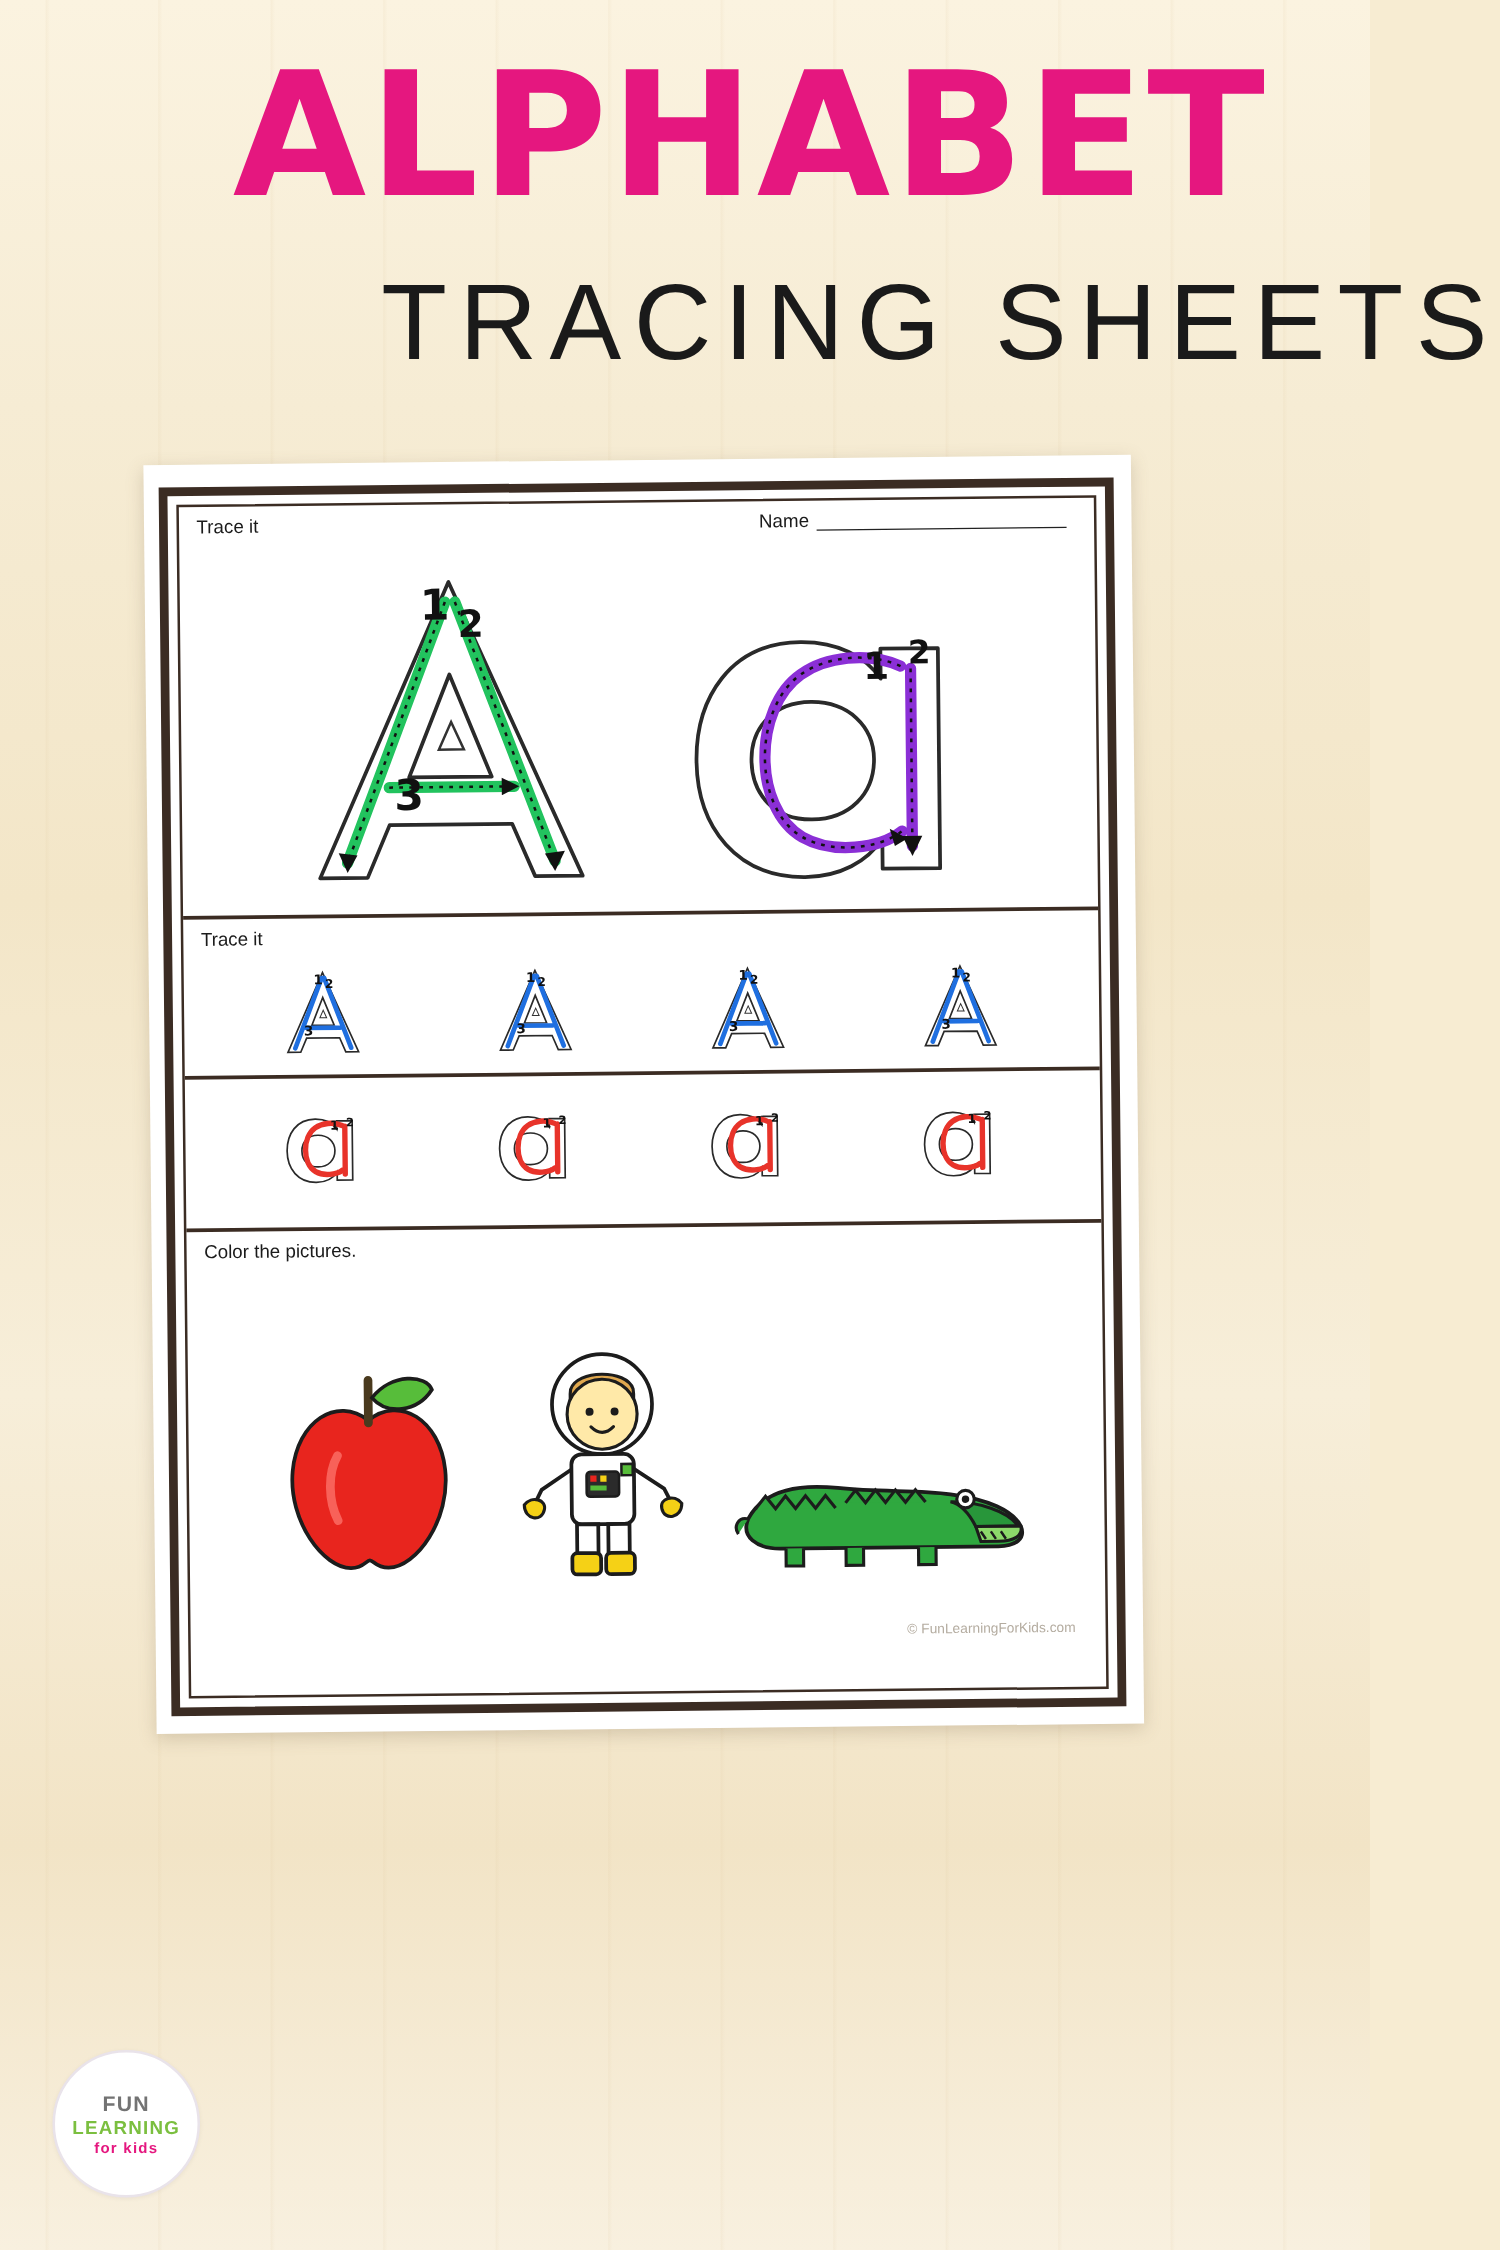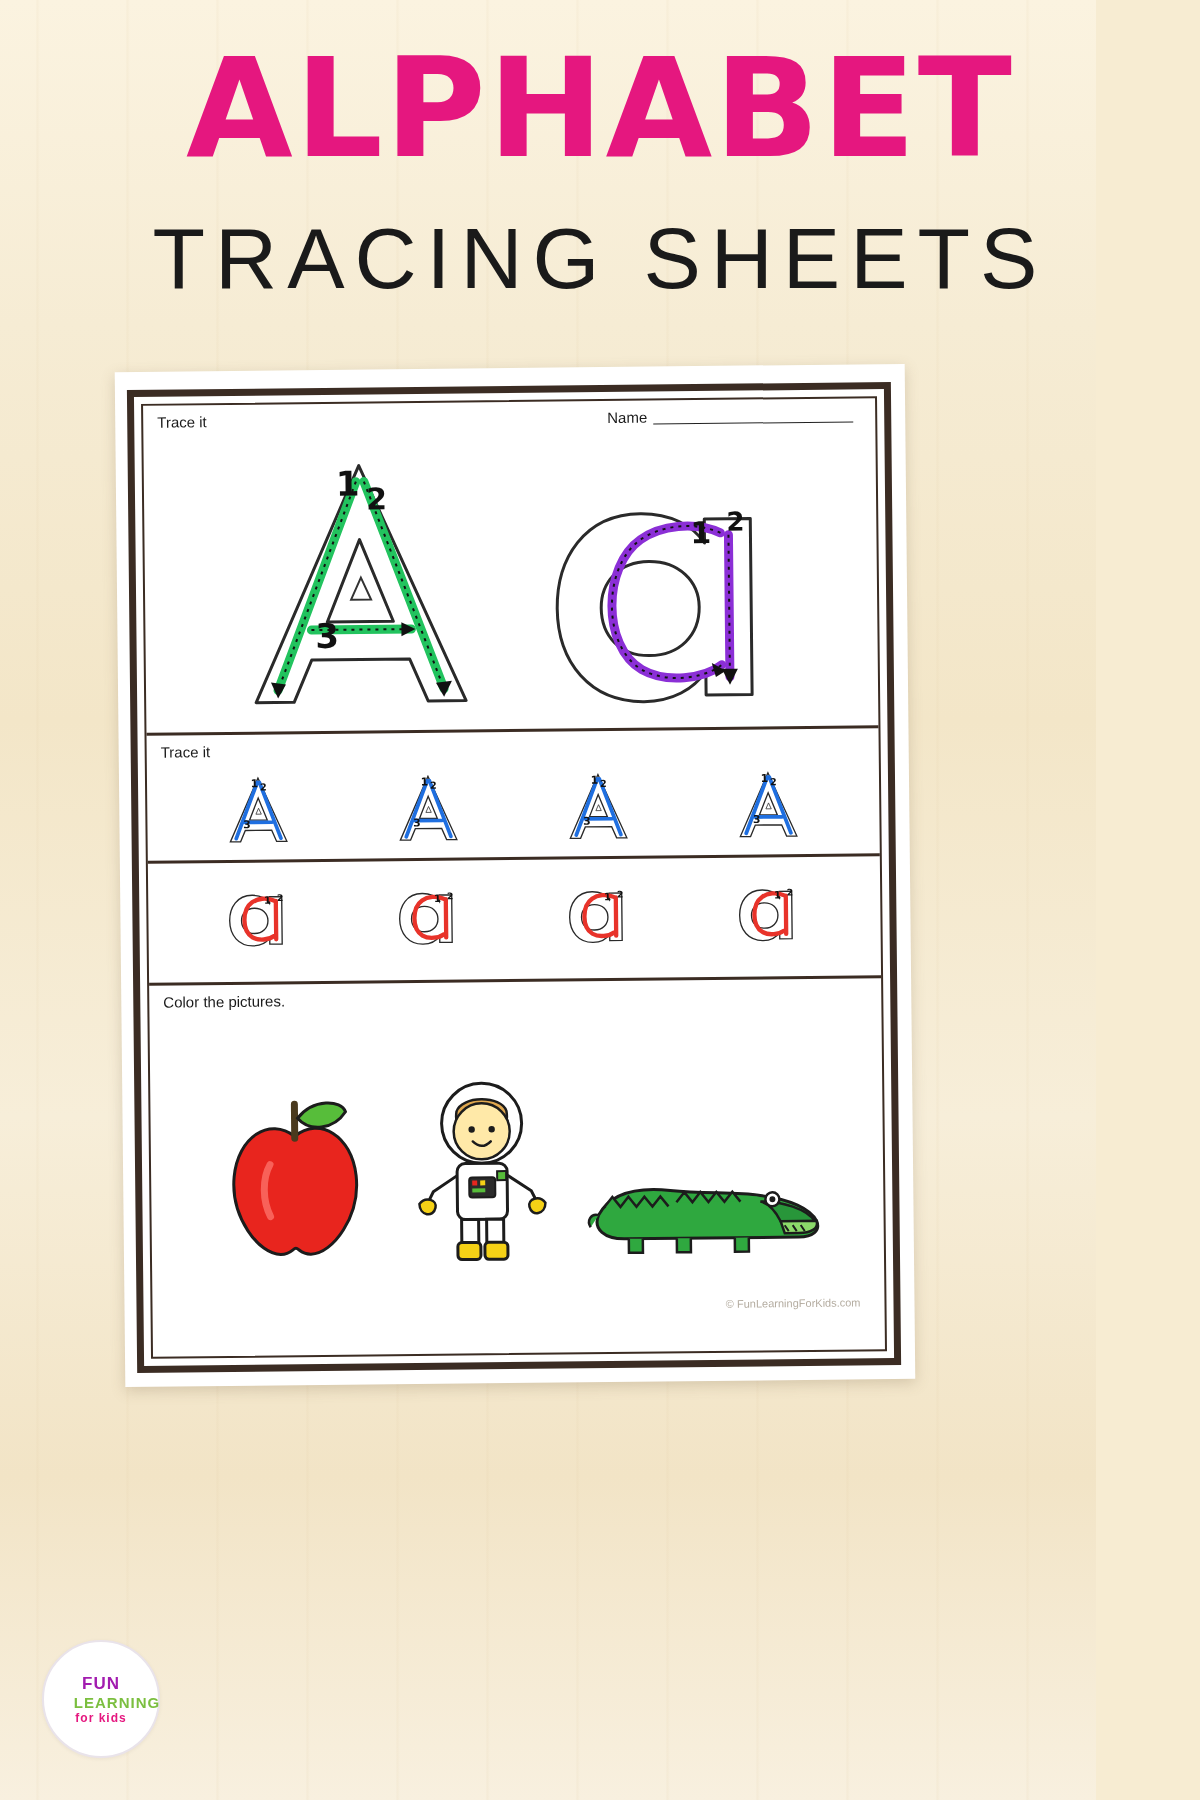--- a/index.html
+++ b/index.html
@@ -36,21 +36,21 @@
     text-align:center;
     font-family:"DejaVu Sans", sans-serif;
     font-weight:bold;
     font-size:138px;
     letter-spacing:2px;
     color:#e5177f;
     line-height:1.0;
   }
   .title-sub {
     position:absolute; top:215px; left:0; width:1200px;
-    text-align:center;
+    text-align:right;
     font-family:"Liberation Sans", sans-serif;
     font-weight:300;
     font-size:86px;
     letter-spacing:10px;
     color:#1a1a1a;
     line-height:1.0;
   }
 
   
   .sheet-photo {
@@ -107,22 +107,22 @@
   
   .logo {
     position:absolute; left:42px; bottom:42px;
     width:118px; height:118px;
     border-radius:50%;
     background:#ffffff;
     border:2px solid #e9e3ea;
     display:flex; flex-direction:column; align-items:center; justify-content:center;
     box-shadow:0 1px 4px rgba(0,0,0,.06);
   }
-  .logo .l1 { font-size:17px; letter-spacing:1px; color:#a21caf; font-weight:bold;}
-  .logo .l2 { font-size:15px; letter-spacing:1px; color:#7bbf3f; font-weight:bold;padding-left:32px;}
+  .logo .l1 { font-size:17px; letter-spacing:1px; color:#737373; font-weight:bold;}
+  .logo .l2 { font-size:15px; letter-spacing:1px; color:#7bbf3f; font-weight:bold;}
   .logo .l3 { font-size:12px; letter-spacing:1px; color:#e5177f; font-weight:bold; margin-top:0;}
 
   .free {
     position:absolute; right:50px; bottom:52px;
     font-family:"DejaVu Sans", sans-serif;
     font-weight:bold;
     font-size:70px;
     color:#e5177f;
     letter-spacing:1px;
   }

